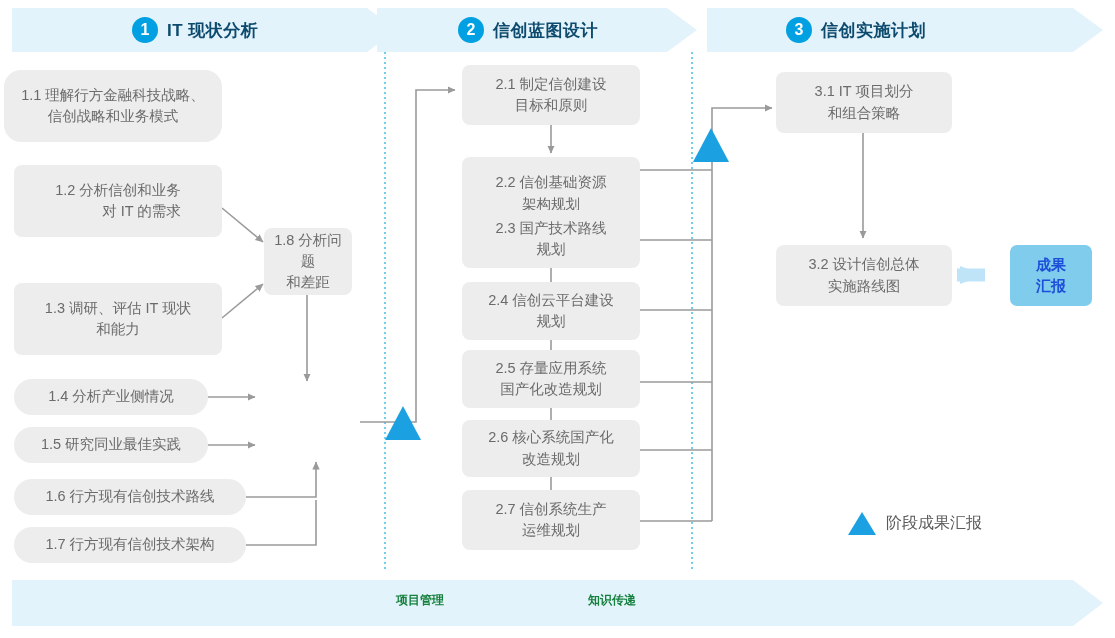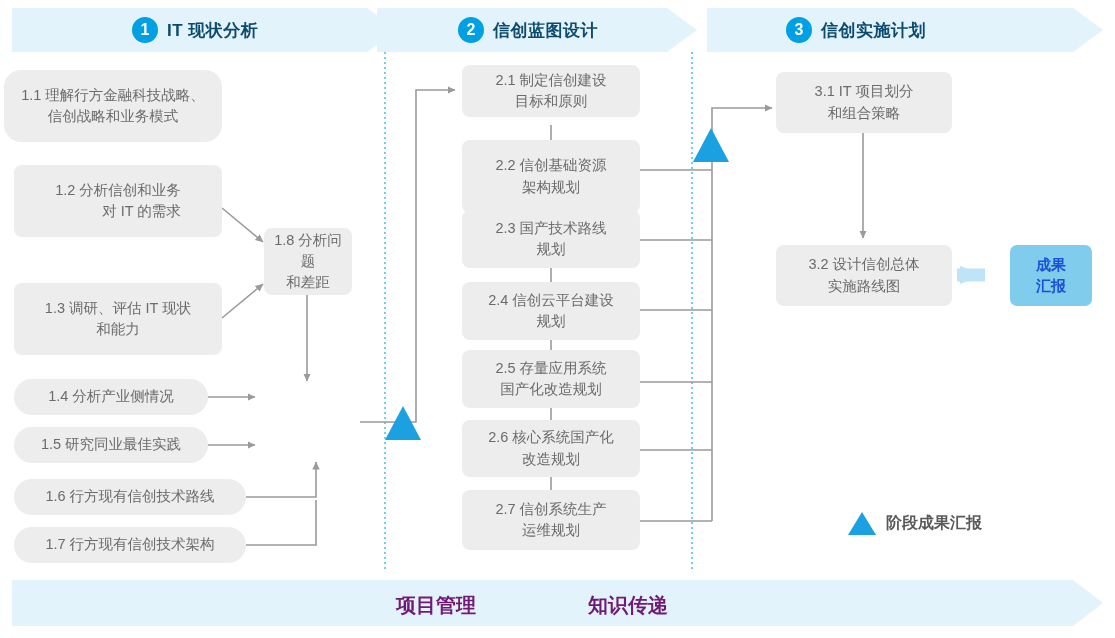--- a/index.html
+++ b/index.html
@@ -103,36 +103,36 @@
   }
   .legend-tri {
     width: 0; height: 0;
     border-left: 14px solid transparent;
     border-right: 14px solid transparent;
     border-bottom: 23px solid #1BA1E2;
   }
   .legend-text {
     color: #5A5A5A;
     font-size: 16px;
-    font-weight: bold;
+    font-weight: normal;
     white-space: nowrap;
   }
   
   .bottom-band {
     position: absolute;
     left: 12px;
     top: 580px;
     width: 1091px;
     height: 46px;
   }
   .bottom-label {
     position: absolute;
     top: 592px;
-    color: #701a75;
-    font-size: 20px;
+    color: #15803d;
+    font-size: 12px;
     font-weight: bold;
     white-space: nowrap;
   }
 </style>
 </head>
 <body>
 
 <div id="canvas">
 
   <div class="phase-band">
@@ -236,25 +236,25 @@
     <span class="node-text">1.6 行方现有信创技术路线</span>
   </div>
   <div class="node" style="left:14px; top:527px; width:232px; height:36px; border-radius:18px;">
     <span class="node-text">1.7 行方现有信创技术架构</span>
   </div>
   <div class="node" style="left:264px; top:228px; width:88px; height:67px;">
     <span class="node-text">1.8 分析问题
 和差距</span>
   </div>
 
-  <div class="node" style="left:462px; top:65px;  width:178px; height:52px;">
+  <div class="node" style="left:462px; top:65px;  width:178px; height:60px;">
     <span class="node-text">2.1 制定信创建设
 目标和原则</span>
   </div>
-  <div class="node" style="left:462px; top:140px; width:178px; height:73px;">
+  <div class="node" style="left:462px; top:157px; width:178px; height:73px;">
     <span class="node-text">2.2 信创基础资源
 架构规划</span>
   </div>
   <div class="node" style="left:462px; top:210px; width:178px; height:58px;">
     <span class="node-text">2.3 国产技术路线
 规划</span>
   </div>
   <div class="node" style="left:462px; top:282px; width:178px; height:58px;">
     <span class="node-text">2.4 信创云平台建设
 规划</span>

